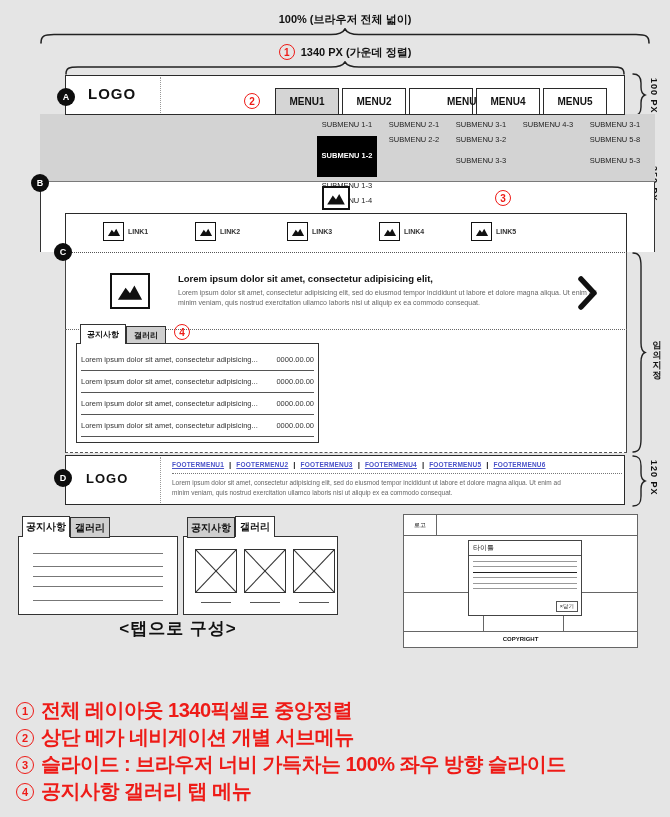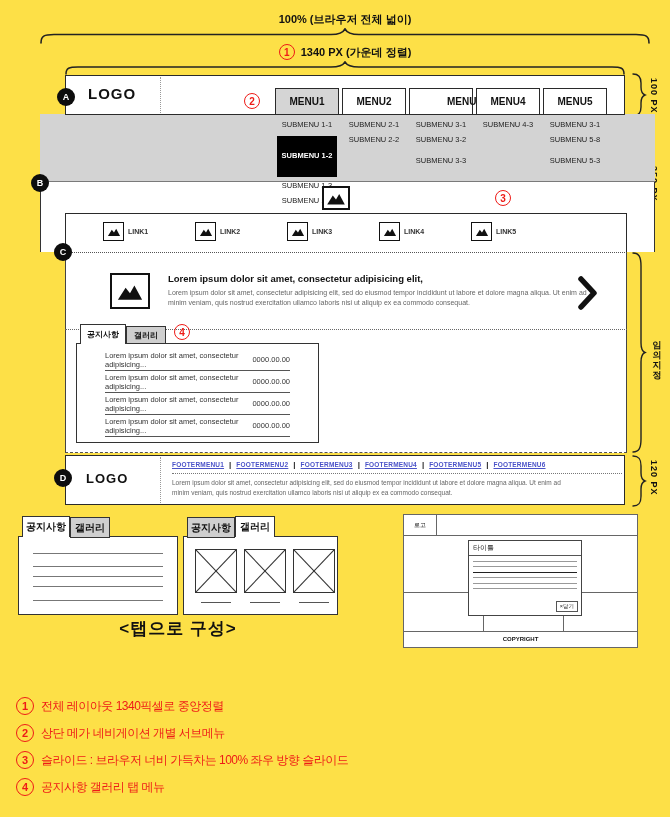--- a/index.html
+++ b/index.html
@@ -1,17 +1,17 @@
 <!DOCTYPE html>
 <html><head>
 <meta charset="utf-8">
 <style>
   html,body{margin:0;padding:0;background:#fff;}
   *{box-sizing:border-box;font-family:"Liberation Sans",sans-serif;}
-  .canvas{position:relative;width:670px;height:817px;background:#fde047;overflow:hidden;}
+  .canvas{position:relative;width:670px;height:817px;background:#e5e5e5;overflow:hidden;}
 
   
   .badge{position:absolute;width:18px;height:18px;border-radius:50%;background:#0d0d0d;color:#fff;
          font-size:9px;font-weight:bold;display:flex;align-items:center;justify-content:center;z-index:6;}
   .rmark{position:absolute;width:16px;height:16px;border-radius:50%;border:1.3px solid #ee1b17;color:#ee1b17;
          font-size:10px;font-weight:bold;display:flex;align-items:center;justify-content:center;z-index:6;background:rgba(255,255,255,.0);}
   .brace-svg{position:absolute;}
   .vlabel{position:absolute;writing-mode:vertical-rl;font-size:9px;font-weight:bold;color:#111;letter-spacing:1px;}
 
   
@@ -24,49 +24,49 @@
   .header-box{position:absolute;left:65px;top:75px;width:560px;height:40px;border:1.5px solid #2a2a2a;background:#fff;z-index:3;}
   .logo-main{position:absolute;left:88px;top:85px;font-size:15px;font-weight:bold;letter-spacing:1px;color:#111;z-index:4;}
   .hdr-divider{position:absolute;left:160px;top:77px;height:36px;border-left:1px dotted #999;z-index:4;}
   .menu{position:absolute;top:88px;width:64px;height:27px;border:1.2px solid #2a2a2a;background:#fff;z-index:4;
         display:flex;align-items:center;justify-content:center;font-size:10px;font-weight:bold;color:#111;}
   .menu.active{background:#d5d5d5;}
 
   
   .b-box{position:absolute;left:40px;top:114px;width:615px;height:138px;border:1.5px solid #333;border-bottom:none;background:#fff;z-index:1;}
   .gray-band{position:absolute;left:40px;top:114px;width:615px;height:68px;background:#d3d3d3;border-bottom:1px solid #7a7a7a;z-index:1;}
-  .subcol{position:absolute;top:121px;width:66px;text-align:center;z-index:2;}
+  .subcol{position:absolute;top:121px;width:66px;text-align:center;z-index:2;margin-left:40px;}
   .subcol .sub{display:block;font-size:7.5px;color:#222;margin:0 auto 7px;line-height:1.1;}
   .subcol .sub.active{display:inline-block;background:#000;color:#fff;font-weight:bold;padding:16px 5px;margin-bottom:5px;}
 
   .img-icon{border:2px solid #111;background:#fff;display:flex;align-items:center;justify-content:center;}
   .slider-icon{position:absolute;left:322px;top:186px;width:28px;height:24px;z-index:2;}
 
   
   .linkbar{position:absolute;left:65px;top:213px;width:562px;height:39px;border:1.5px solid #2a2a2a;border-bottom:none;background:#fff;z-index:3;}
   .linkitem{position:absolute;top:222px;display:flex;align-items:center;gap:4px;z-index:4;}
   .linkitem .img-icon{width:21px;height:19px;border-width:1.5px;}
   .linkitem .lbl{font-size:7px;color:#333;font-weight:bold;}
 
   
   .c-box{position:absolute;left:65px;top:252px;width:562px;height:201px;z-index:1;background:#fff;
          border-left:1.5px solid #444;border-right:1.5px solid #444;border-top:1.5px dotted #555;border-bottom:1.5px dashed #555;}
   .feature{position:absolute;left:65px;top:252px;width:562px;height:78px;border-bottom:1.5px dotted #666;z-index:2;
            display:flex;align-items:center;}
   .feature .img-icon{width:40px;height:36px;margin-left:45px;flex:0 0 auto;}
-  .feature-text{margin-left:18px;width:420px;}
+  .feature-text{margin-left:28px;width:420px;}
   .feature-title{font-size:9.5px;font-weight:bold;color:#111;margin-bottom:4px;}
   .feature-body{font-size:7px;color:#666;line-height:1.5;}
   .chevron{position:absolute;right:28px;top:24px;}
 
   
   .tab{border:1.2px solid #333;display:flex;align-items:center;justify-content:center;font-weight:bold;color:#111;}
   .ntab1{position:absolute;left:80px;top:324px;width:46px;height:20px;background:#fff;border-bottom:none;font-size:8px;z-index:4;}
   .ntab2{position:absolute;left:126px;top:326px;width:40px;height:18px;background:#cfcfcf;font-size:8px;z-index:3;}
-  .npanel{position:absolute;left:76px;top:343px;width:243px;height:100px;border:1.3px solid #333;background:#fff;z-index:3;padding:5px 28px 0;}
+  .npanel{position:absolute;left:76px;top:343px;width:243px;height:100px;border:1.3px solid #333;background:#fff;z-index:3;padding:5px 4px 0;}
   .nrow{display:flex;justify-content:space-between;align-items:center;height:22px;border-bottom:1.4px solid #555;}
   .nrow .t{font-size:7.5px;color:#333;}
   .nrow .d{font-size:7.5px;color:#333;}
 
   
   .footer-box{position:absolute;left:65px;top:455px;width:560px;height:50px;border:1.5px solid #2a2a2a;background:#fff;z-index:2;}
   .logo-foot{position:absolute;left:86px;top:471px;font-size:13px;font-weight:bold;letter-spacing:1px;color:#111;z-index:3;}
   .foot-divider{position:absolute;left:160px;top:457px;height:46px;border-left:1px dotted #999;z-index:3;}
   .footmenus{position:absolute;left:172px;top:460px;width:450px;display:flex;align-items:center;gap:5px;z-index:3;
              border-bottom:1px dotted #777;padding-bottom:4px;}
@@ -92,21 +92,21 @@
   .popup{position:absolute;left:468px;top:540px;width:114px;height:76px;border:1.3px solid #444;background:#fff;z-index:4;}
   .popup-title{font-size:7px;color:#222;padding:2px 4px;border-bottom:1px solid #555;}
   .popup .pline{border-top:1px solid #999;margin:4.5px 4px 0;}
   .popup .pline.strong{border-top:1.6px solid #222;}
   .popup-close{position:absolute;right:3px;bottom:3px;border:1px solid #555;font-size:5.5px;color:#222;padding:1px 3px;background:#fff;}
 
   
   .note{position:absolute;left:16px;display:flex;align-items:center;gap:7px;color:#ee1b17;}
   .note .nmark{width:18px;height:18px;border-radius:50%;border:1.4px solid #ee1b17;font-size:11px;font-weight:bold;
                display:flex;align-items:center;justify-content:center;flex:0 0 auto;}
-  .note .ntext{font-size:12px;font-weight:normal;letter-spacing:-0.5px;}
+  .note .ntext{font-size:20px;font-weight:bold;letter-spacing:-0.5px;}
 </style>
 </head>
 <body>
 
 <div class="canvas">
 
   <div class="top-label">100% (브라우저 전체 넓이)</div>
   <svg class="brace-svg" style="left:40px;top:28px;" width="610" height="17">
     <path d="M1,15 C1,8 4,6.5 14,6.5 L291,6.5 C299,6.5 303,5 305,0.8 C307,5 311,6.5 319,6.5 L596,6.5 C606,6.5 609,8 609,15" fill="none" stroke="#222" stroke-width="1.6" stroke-linecap="round"></path>
   </svg>

